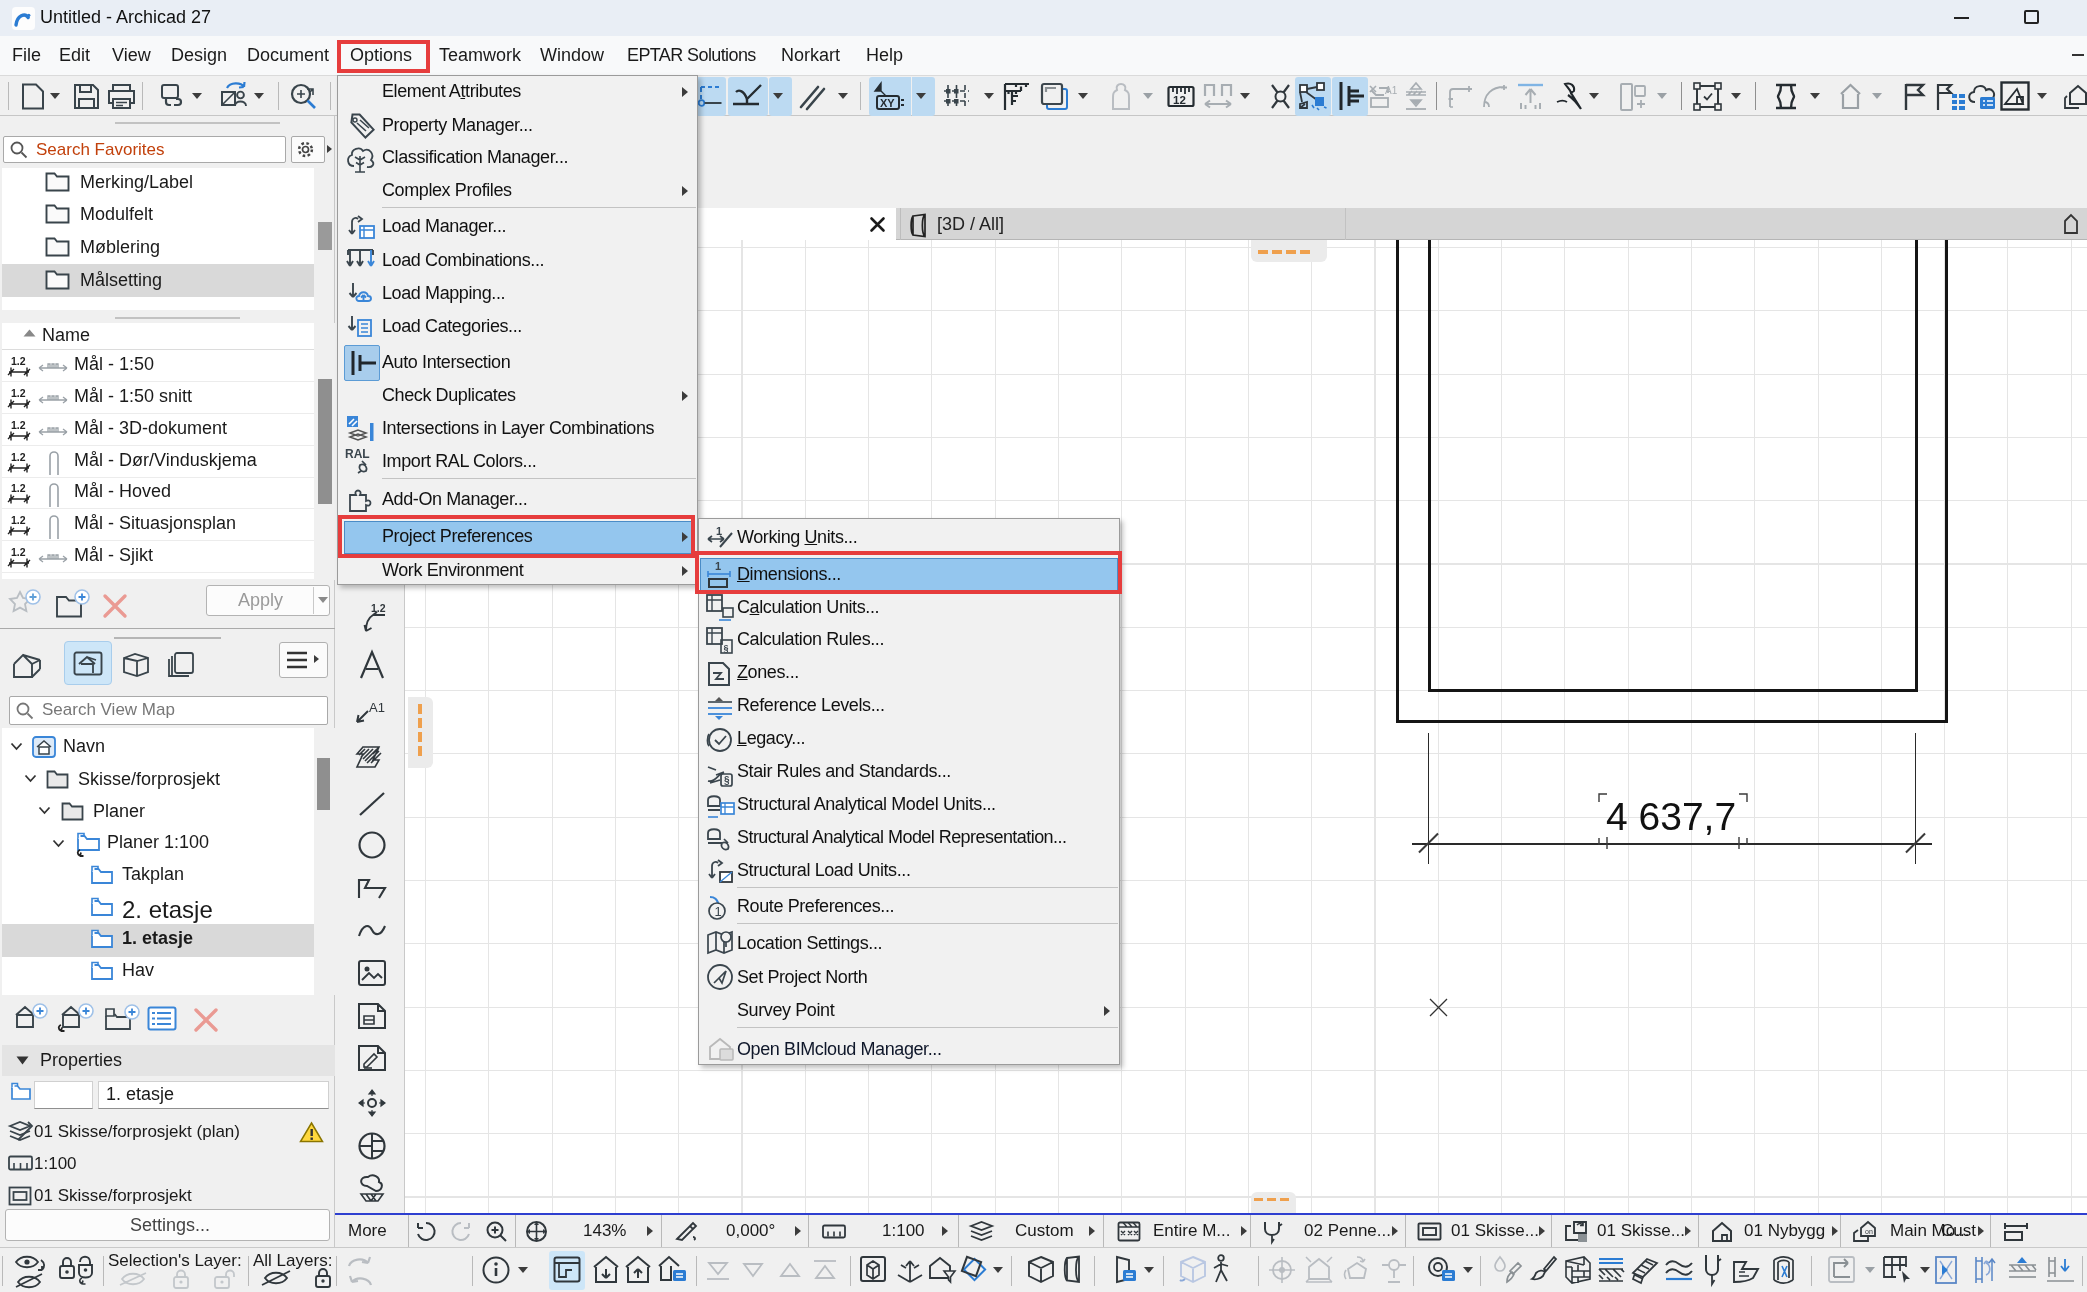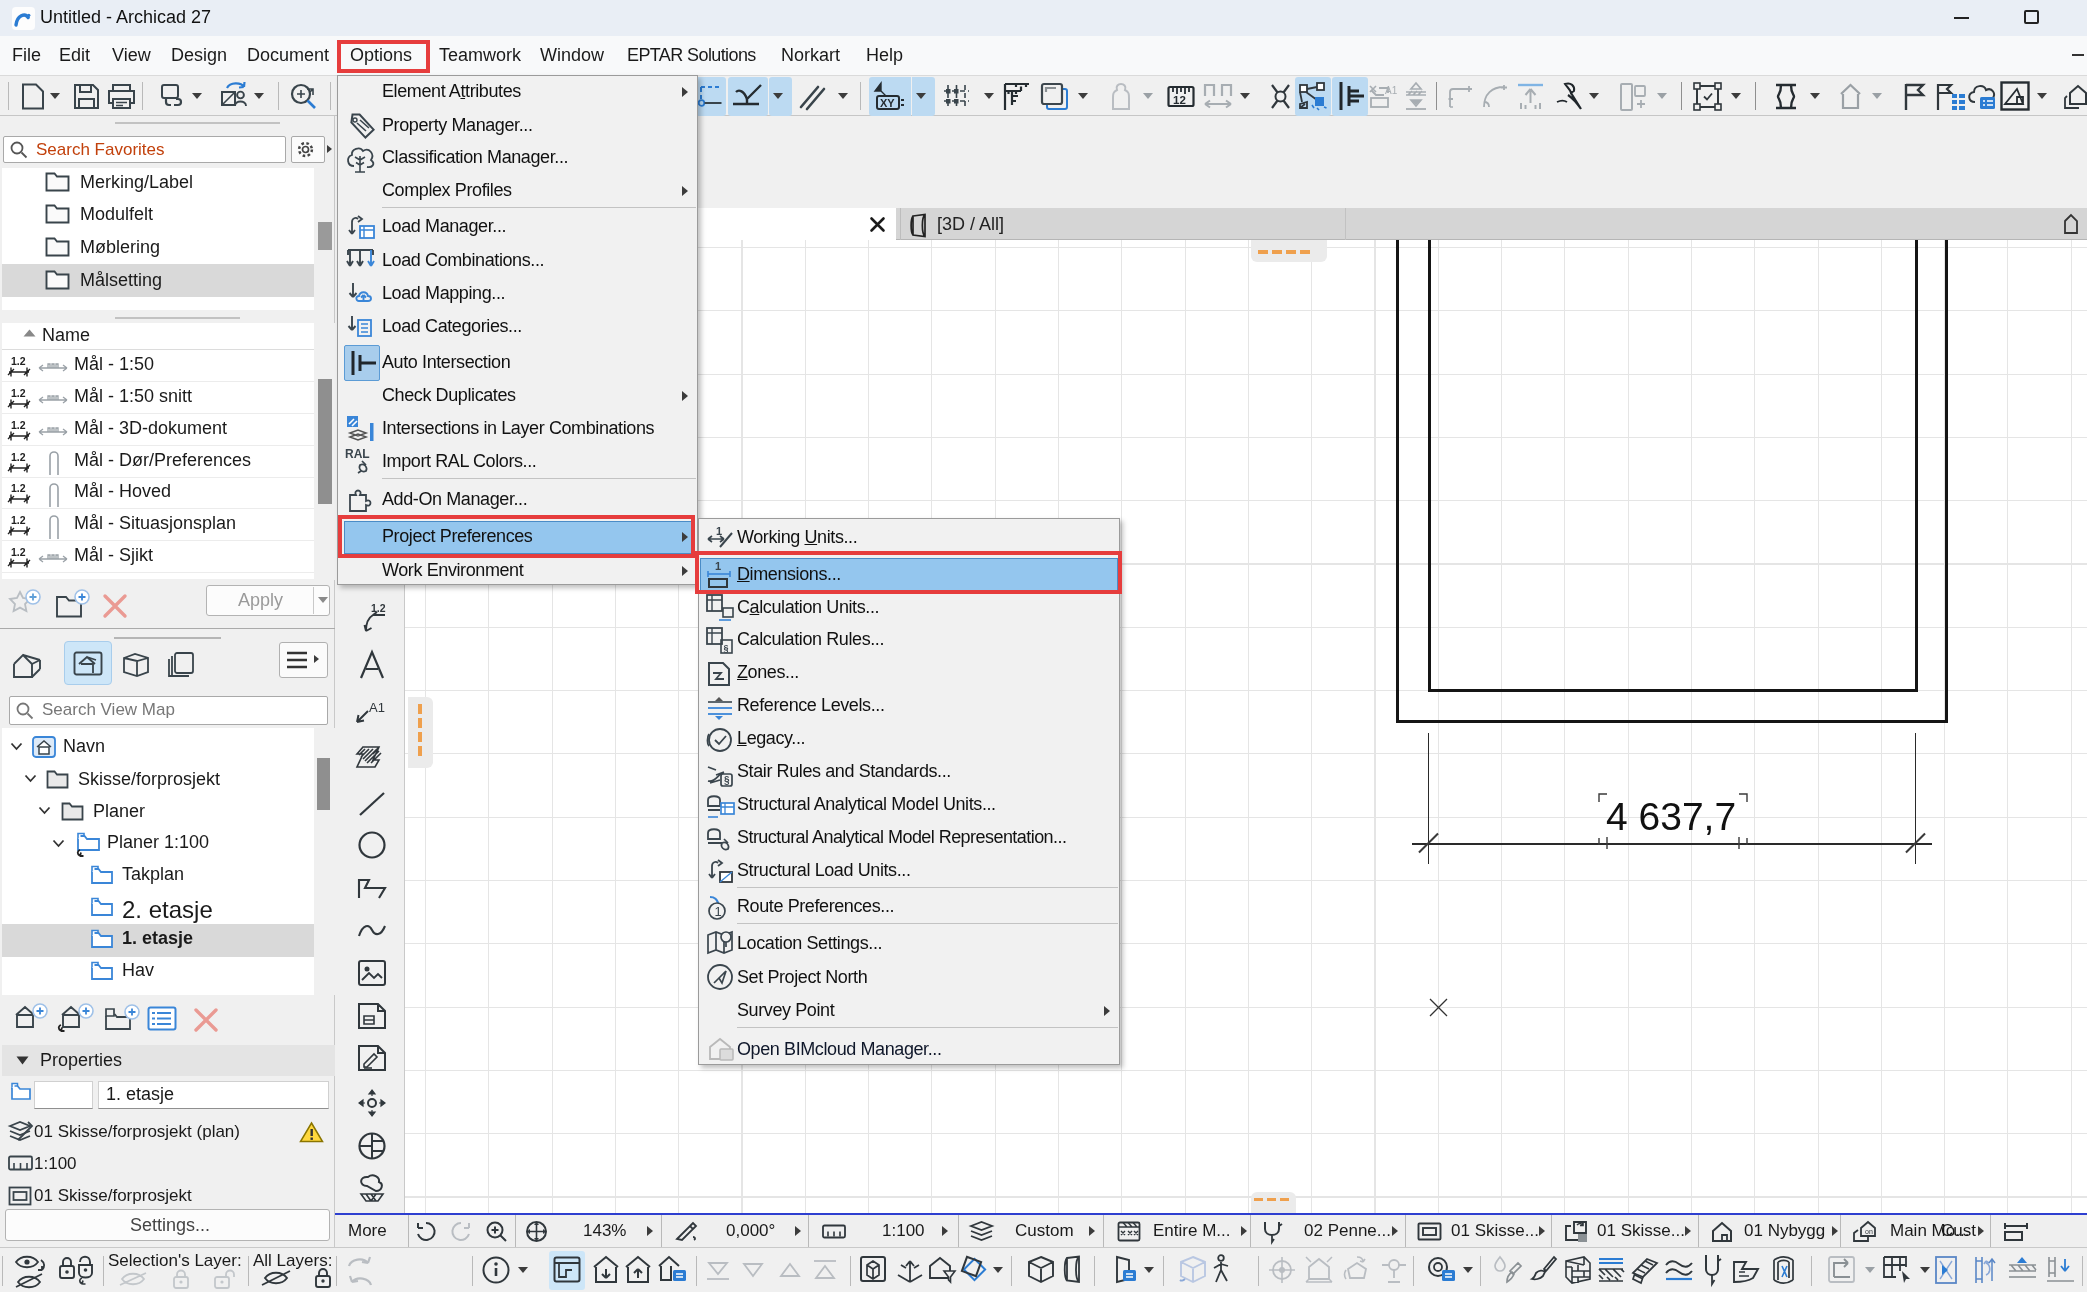--- a/index.html
+++ b/index.html
@@ -276,21 +276,21 @@
       <path d="M1.5 8.5 L7.5 1.5 L13.5 8.5 Z" fill="#888"></path>
     </svg>
   <div class="txt" style="left:42px;top:209px;font-size:18px;">Name</div>
   <div class="abs" style="left:2px;top:233px;width:312px;height:1px;background:#dcdcdc;"></div>
   <div class="abs" style="left:314px;top:207px;width:21px;height:257px;background:#f0f0f0;"></div>
   <div class="abs" style="left:318px;top:263px;width:14px;height:125px;background:#8f8f8f;"></div>
 
   <div class="txt" style="left:74px;top:238px;font-size:18px;">Mål - 1:50</div>
   <div class="txt" style="left:74px;top:270px;font-size:18px;">Mål - 1:50 snitt</div>
   <div class="txt" style="left:74px;top:302px;font-size:18px;">Mål - 3D-dokument</div>
-  <div class="txt" style="left:74px;top:334px;font-size:18px;">Mål - Dør/Preferences</div>
+  <div class="txt" style="left:74px;top:334px;font-size:18px;">Mål - Dør/Vinduskjema</div>
   <div class="txt" style="left:74px;top:365px;font-size:18px;">Mål - Hoved</div>
   <div class="txt" style="left:74px;top:397px;font-size:18px;">Mål - Situasjonsplan</div>
   <div class="txt" style="left:74px;top:429px;font-size:18px;">Mål - Sjikt</div>
   <div class="abs" style="left:2px;top:264.5px;width:312px;height:1px;background:#ececec;"></div>
   <div class="abs" style="left:2px;top:296.5px;width:312px;height:1px;background:#ececec;"></div>
   <div class="abs" style="left:2px;top:328.5px;width:312px;height:1px;background:#ececec;"></div>
   <div class="abs" style="left:2px;top:360.5px;width:312px;height:1px;background:#ececec;"></div>
   <div class="abs" style="left:2px;top:391.5px;width:312px;height:1px;background:#ececec;"></div>
   <div class="abs" style="left:2px;top:423.5px;width:312px;height:1px;background:#ececec;"></div>
   <div class="abs" style="left:2px;top:455.5px;width:312px;height:1px;background:#ececec;"></div>

